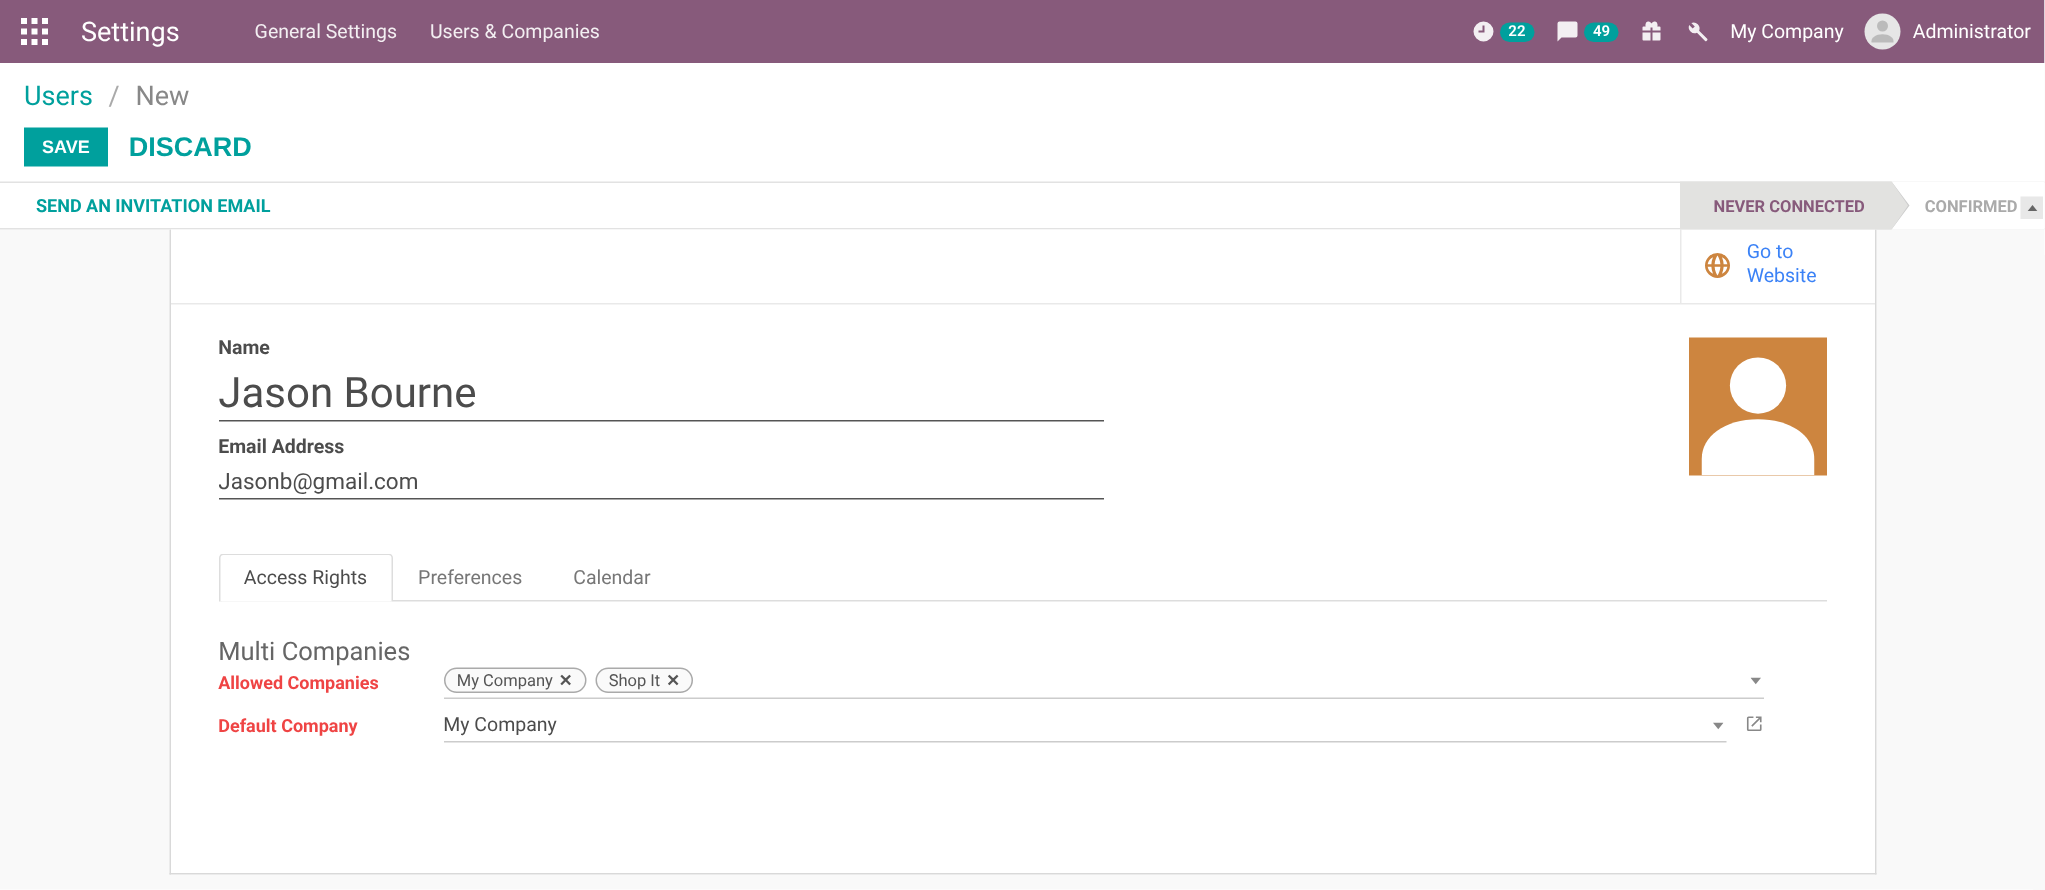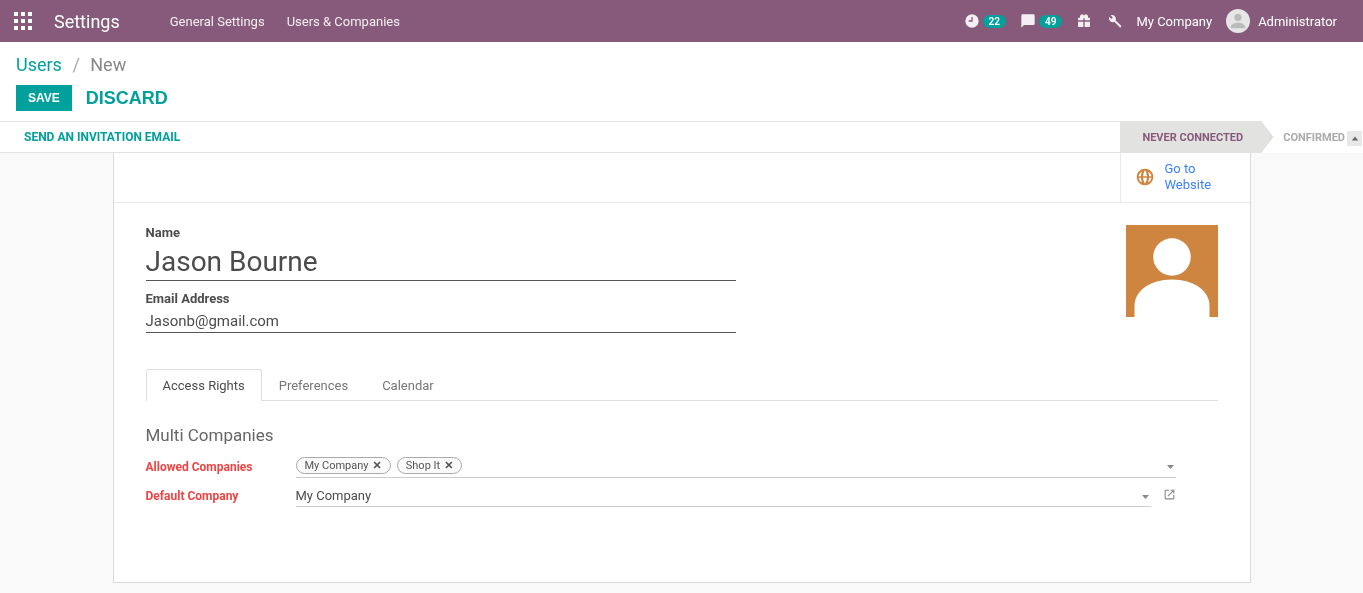--- a/index.html
+++ b/index.html
@@ -5,21 +5,21 @@
 * { box-sizing: border-box; margin: 0; padding: 0; }
 body { font-family: -apple-system, BlinkMacSystemFont, "Segoe UI", Roboto, Helvetica, Arial, sans-serif; font-size: 13px; color: #4c4c4c; background: #f9f9f9; width: 1363px; height: 593px; overflow: hidden; position: relative; }
 
 
 .navbar { background: #875a7b; height: 42px; display: flex; align-items: center; color: #fff; padding-left: 14px; }
 .apps-icon { width: 18px; height: 18px; margin-right: 22px; cursor: pointer; display: grid; grid-template-columns: repeat(3, 4px); grid-template-rows: repeat(3, 4px); gap: 3px; }
 .apps-icon span { background: #fff; width: 4px; height: 4px; }
 .brand { font-size: 18px; font-weight: 400; color: #fff; margin-right: 50px; }
 .nav-items { display: flex; align-items: center; }
 .nav-items a { color: rgba(255,255,255,0.9); text-decoration: none; margin-right: 22px; font-size: 13px; cursor: pointer; }
-.navbar-right { margin-left: auto; display: flex; align-items: center; padding-right: 26px; gap: 14px; }
+.navbar-right { margin-left: auto; display: flex; align-items: center; padding-right: 9px; gap: 14px; }
 .badge-wrap { position: relative; display: flex; align-items: center; }
 .badge-count { background: #00a09d; color: #fff; border-radius: 9px; font-size: 10px; padding: 1px 6px; font-weight: 600; margin-left: 3px; }
 .nav-icon { width: 16px; height: 16px; fill: rgba(255,255,255,0.9); }
 .company-label { color: #fff; font-size: 13px; cursor: pointer; }
 .user-area { display: flex; align-items: center; gap: 8px; cursor: pointer; }
 .user-avatar { width: 24px; height: 24px; border-radius: 50%; background: #e6e6e6; display: flex; align-items: center; justify-content: center; }
 .user-avatar svg { width: 22px; height: 22px; }
 
 
 .control-panel { background: #fff; padding: 12px 16px 10px; }
@@ -59,21 +59,21 @@
 
 .field-group { max-width: 590px; margin-bottom: 10px; }
 .field-label { font-size: 13px; font-weight: 700; color: #4c4c4c; margin-bottom: 2px; display: block; }
 .input-h1 { font-size: 28px; border: none; border-bottom: 1px solid #555; padding: 3px 0 2px; width: 100%; outline: none; font-family: inherit; color: #4c4c4c; }
 .input-normal { font-size: 15px; border: none; border-bottom: 1px solid #555; padding: 4px 0 2px; width: 100%; outline: none; font-family: inherit; color: #4c4c4c; }
 
 .tabs { display: flex; border-bottom: 1px solid #ddd; margin-top: 36px; }
 .tab { padding: 8px 16px; border: 1px solid transparent; border-bottom: none; margin-bottom: -1px; cursor: pointer; color: #777; font-size: 13px; }
 .tab.active { border-color: #ddd; background: #fff; color: #4c4c4c; border-radius: 3px 3px 0 0; }
 
-.section-title { font-size: 17px; color: #666; margin-top: 24px; margin-bottom: 12px; font-weight: 400; }
+.section-title { font-size: 17px; color: #666; margin-top: 24px; font-weight: 400; }
 
 .form-row { display: flex; align-items: center; margin-bottom: 8px; }
 .form-row .row-label { width: 150px; font-weight: 700; font-size: 12px; color: #ef4444; }
 .form-row .row-field { flex: 1; max-width: 880px; }
 
 .tags-field { border-bottom: 1px solid #ccc; padding-bottom: 3px; display: flex; align-items: center; gap: 6px; position: relative; }
 .tag { border: 1px solid #aaa; border-radius: 10px; padding: 1px 8px; font-size: 11px; color: #555; background: #fafafa; display: inline-flex; align-items: center; gap: 4px; }
 .tag .tag-x { font-weight: 700; cursor: pointer; font-size: 11px; }
 .caret-down { position: absolute; right: 2px; cursor: pointer; }
 .caret-down svg { width: 7px; height: 6px; fill: #888; }

